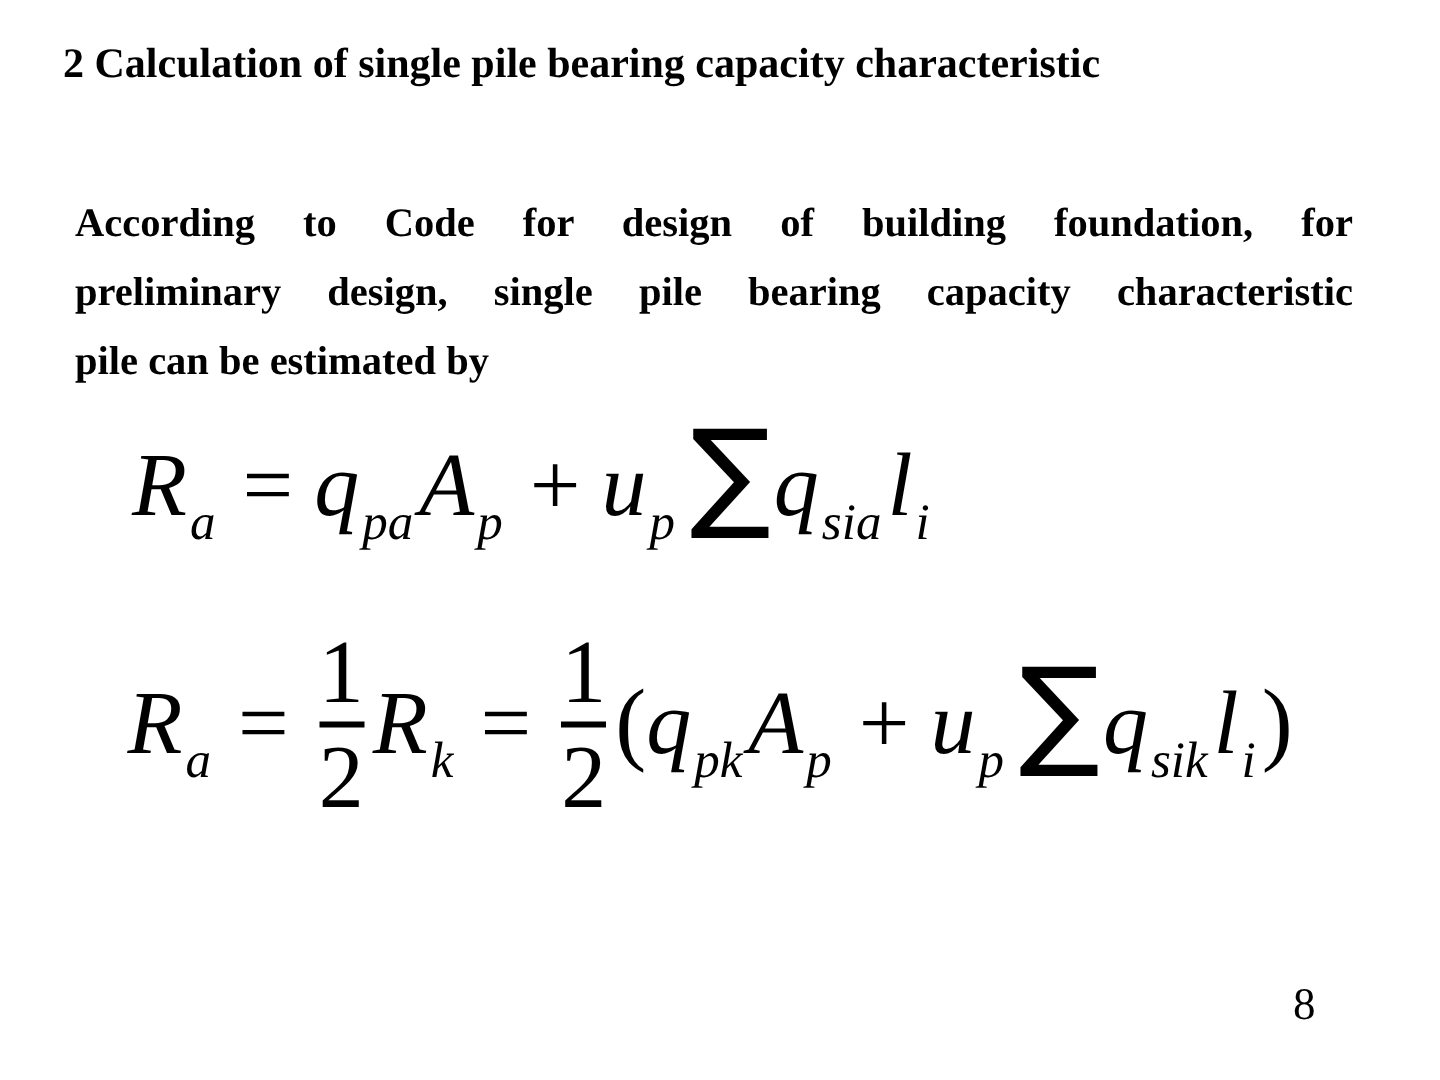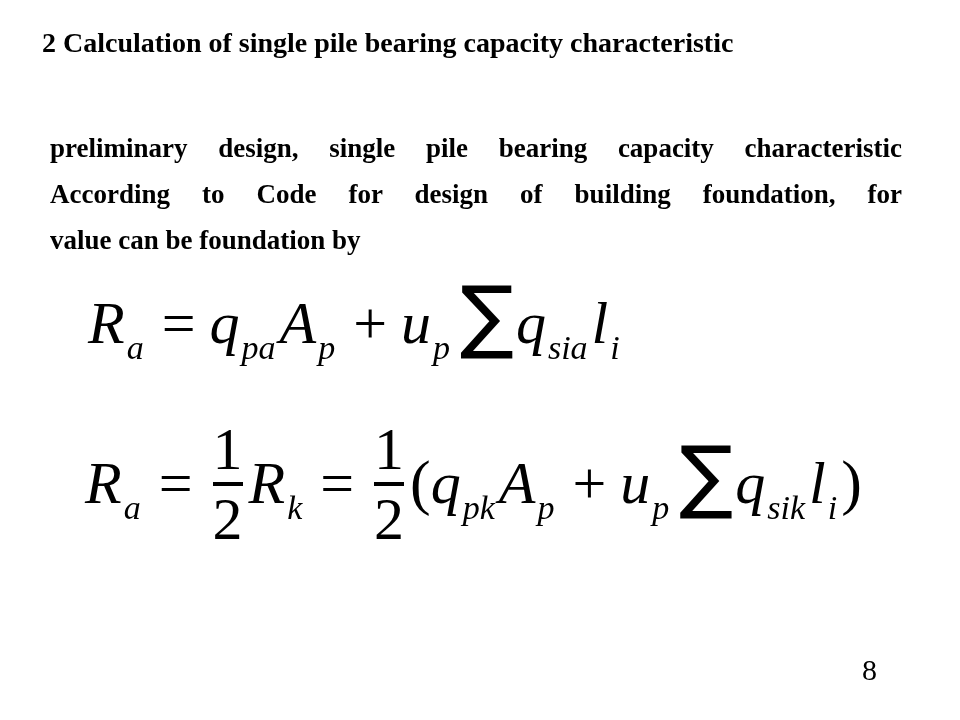--- a/index.html
+++ b/index.html
@@ -62,23 +62,23 @@
 </head>
 <body>
 
 <div class="slide">
 
   <div class="title">
     <div>2 Calculation of single pile bearing capacity characteristic</div>
   </div>
 
   <div class="body-par">
+    <div class="jline">According to Code for design of building foundation, for</div>
     <div class="jline">preliminary design, single pile bearing capacity characteristic</div>
-    <div class="jline">According to Code for design of building foundation, for</div>
-    <div>value can be foundation by</div>
+    <div>pile can be estimated by</div>
   </div>
 
   <div class="formula f1">
     <span class="mvar">R</span>
       <span class="msub">a</span>
     <span class="mop">=</span>
     <span class="mvar">q</span>
       <span class="msub">pa</span>
     <span class="mvar">A</span>
       <span class="msub">p</span>

